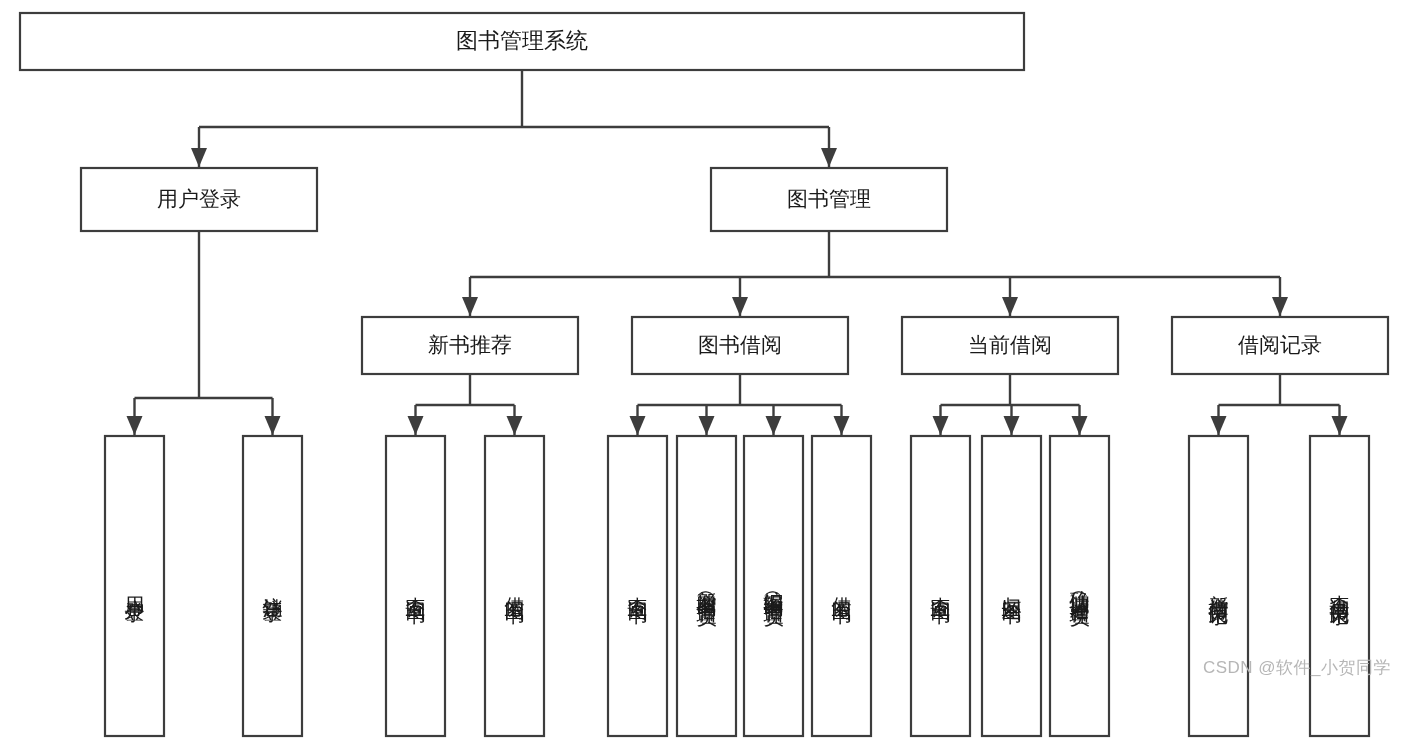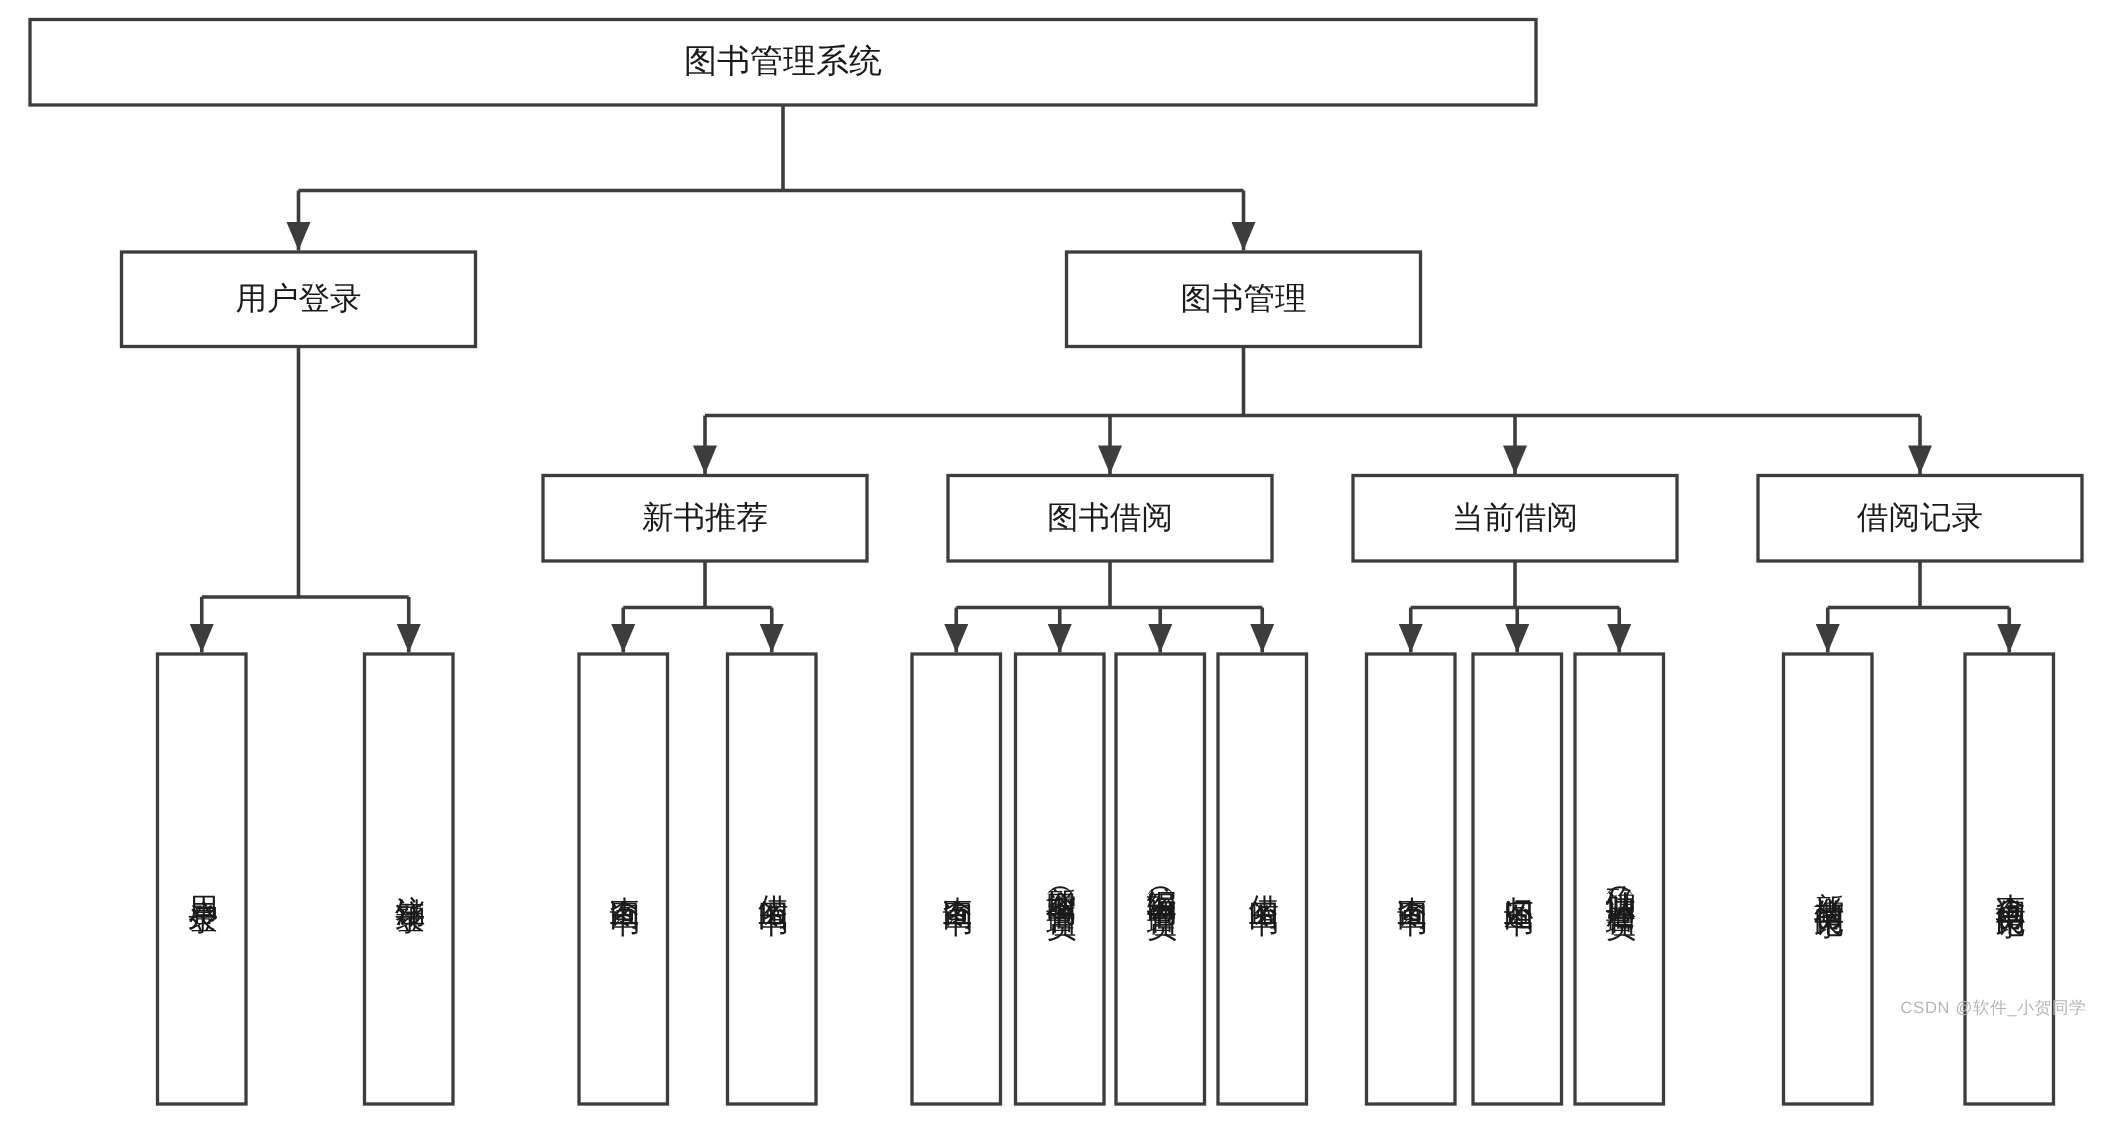--- a/index.html
+++ b/index.html
@@ -66,21 +66,21 @@
     letter-spacing: 2.5px;
     color: #1a1a1a;
     white-space: nowrap;
     text-align: center;
   }
   #watermark {
     position: absolute;
     right: 14px;
     bottom: 7px;
     font-family: "Liberation Sans", "DejaVu Sans", sans-serif;
-    font-size: 11px;
+    font-size: 17px;
     color: #b6b6b6;
     letter-spacing: 0.5px;
     white-space: nowrap;
   }
 </style>
 </head>
 <body>
 
 <div id="diagram-root">
   <svg id="diagram-svg" width="1405" height="747" viewBox="0 0 1405 747" xmlns="http://www.w3.org/2000/svg">

